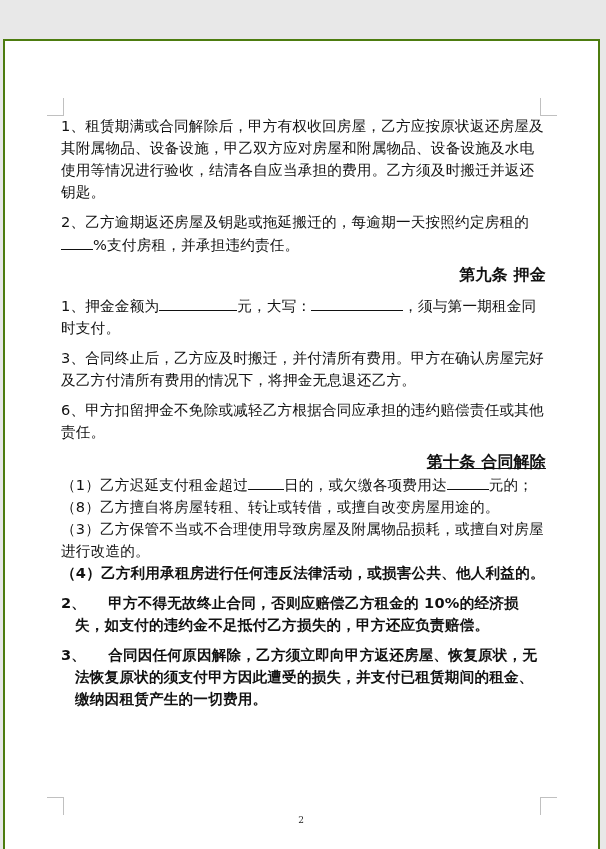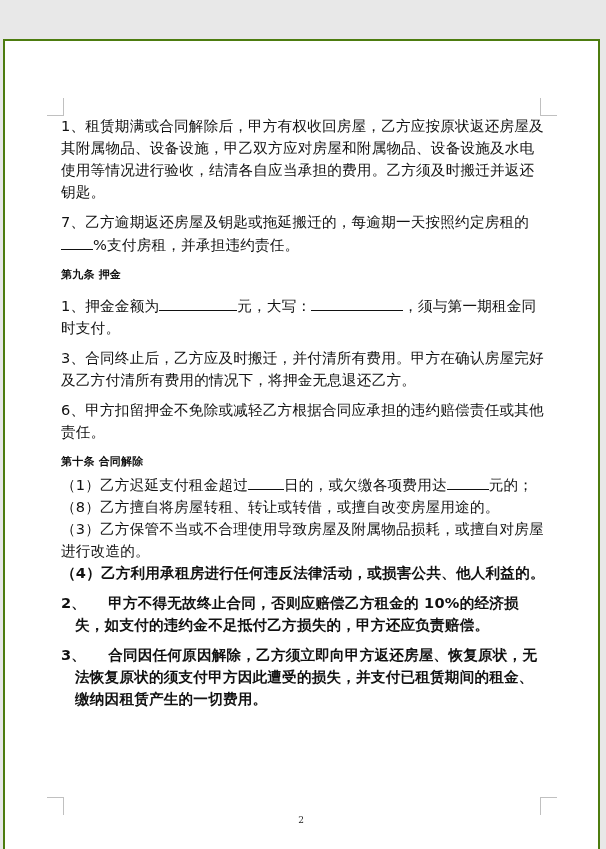--- a/index.html
+++ b/index.html
@@ -33,22 +33,22 @@
       position: absolute;
       left: 54px; top: 72px;
       width: 485px;
       font-size: 14.6px;
       line-height: 22px;
       color: #111;
       letter-spacing: 0.2px;
     }
     .para { margin: 0 0 8px 0; }
     .para.tight { margin: 0; }
-    .heading { font-weight: bold; font-size: 11px; margin: 0 0 8px 0; line-height: 22px; }
-    .heading.tight { margin-bottom: 0; }
+    .heading { font-weight: bold; font-size: 16px; margin: 0 0 8px 0; line-height: 22px; text-align: right; }
+    .heading.tight { margin-bottom: 0; text-decoration: underline; }
     .item { margin: 0; }
     .hang { padding-left: 14px; text-indent: -14px; margin: 0 0 8px 0; font-weight: bold; }
     .gap { display: inline-block; width: 22px; }
     .blank { display: inline-block; border-bottom: 1px solid #111; height: 16px; vertical-align: baseline; }
     .page-num {
       position: absolute;
       left: 0; right: 0;
       top: 772px;
       text-align: center;
       font-size: 9px;
@@ -62,21 +62,21 @@
 <div class="frame">
   <div class="page">
     <div class="crop tl" style="left:40px;top:55px;"></div>
     <div class="crop tr" style="left:533px;top:55px;"></div>
     <div class="crop bl" style="left:40px;top:754px;"></div>
     <div class="crop br" style="left:533px;top:754px;"></div>
 
     <div class="content">
       <p class="para">1、租赁期满或合同解除后，甲方有权收回房屋，乙方应按原状返还房屋及其附属物品、设备设施，甲乙双方应对房屋和附属物品、设备设施及水电使用等情况进行验收，结清各自应当承担的费用。乙方须及时搬迁并返还钥匙。</p>
 
-      <p class="para"><span>7、乙方逾期返还房屋及钥匙或拖延搬迁的，每逾期一天按照约定房租的</span><span class="blank" style="width:32px;"></span><span>%支付房租，并承担违约责任。</span></p>
+      <p class="para"><span>2、乙方逾期返还房屋及钥匙或拖延搬迁的，每逾期一天按照约定房租的</span><span class="blank" style="width:32px;"></span><span>%支付房租，并承担违约责任。</span></p>
 
       <p class="heading">第九条 押金</p>
 
       <p class="para"><span>1、押金金额为</span><span class="blank" style="width:78px;"></span><span>元，大写：</span><span class="blank" style="width:92px;"></span><span>，须与第一期租金同时支付。</span></p>
 
       <p class="para">3、合同终止后，乙方应及时搬迁，并付清所有费用。甲方在确认房屋完好及乙方付清所有费用的情况下，将押金无息退还乙方。</p>
       <p class="para">6、甲方扣留押金不免除或减轻乙方根据合同应承担的违约赔偿责任或其他责任。</p>
 
       <p class="heading tight">第十条 合同解除</p>
 

